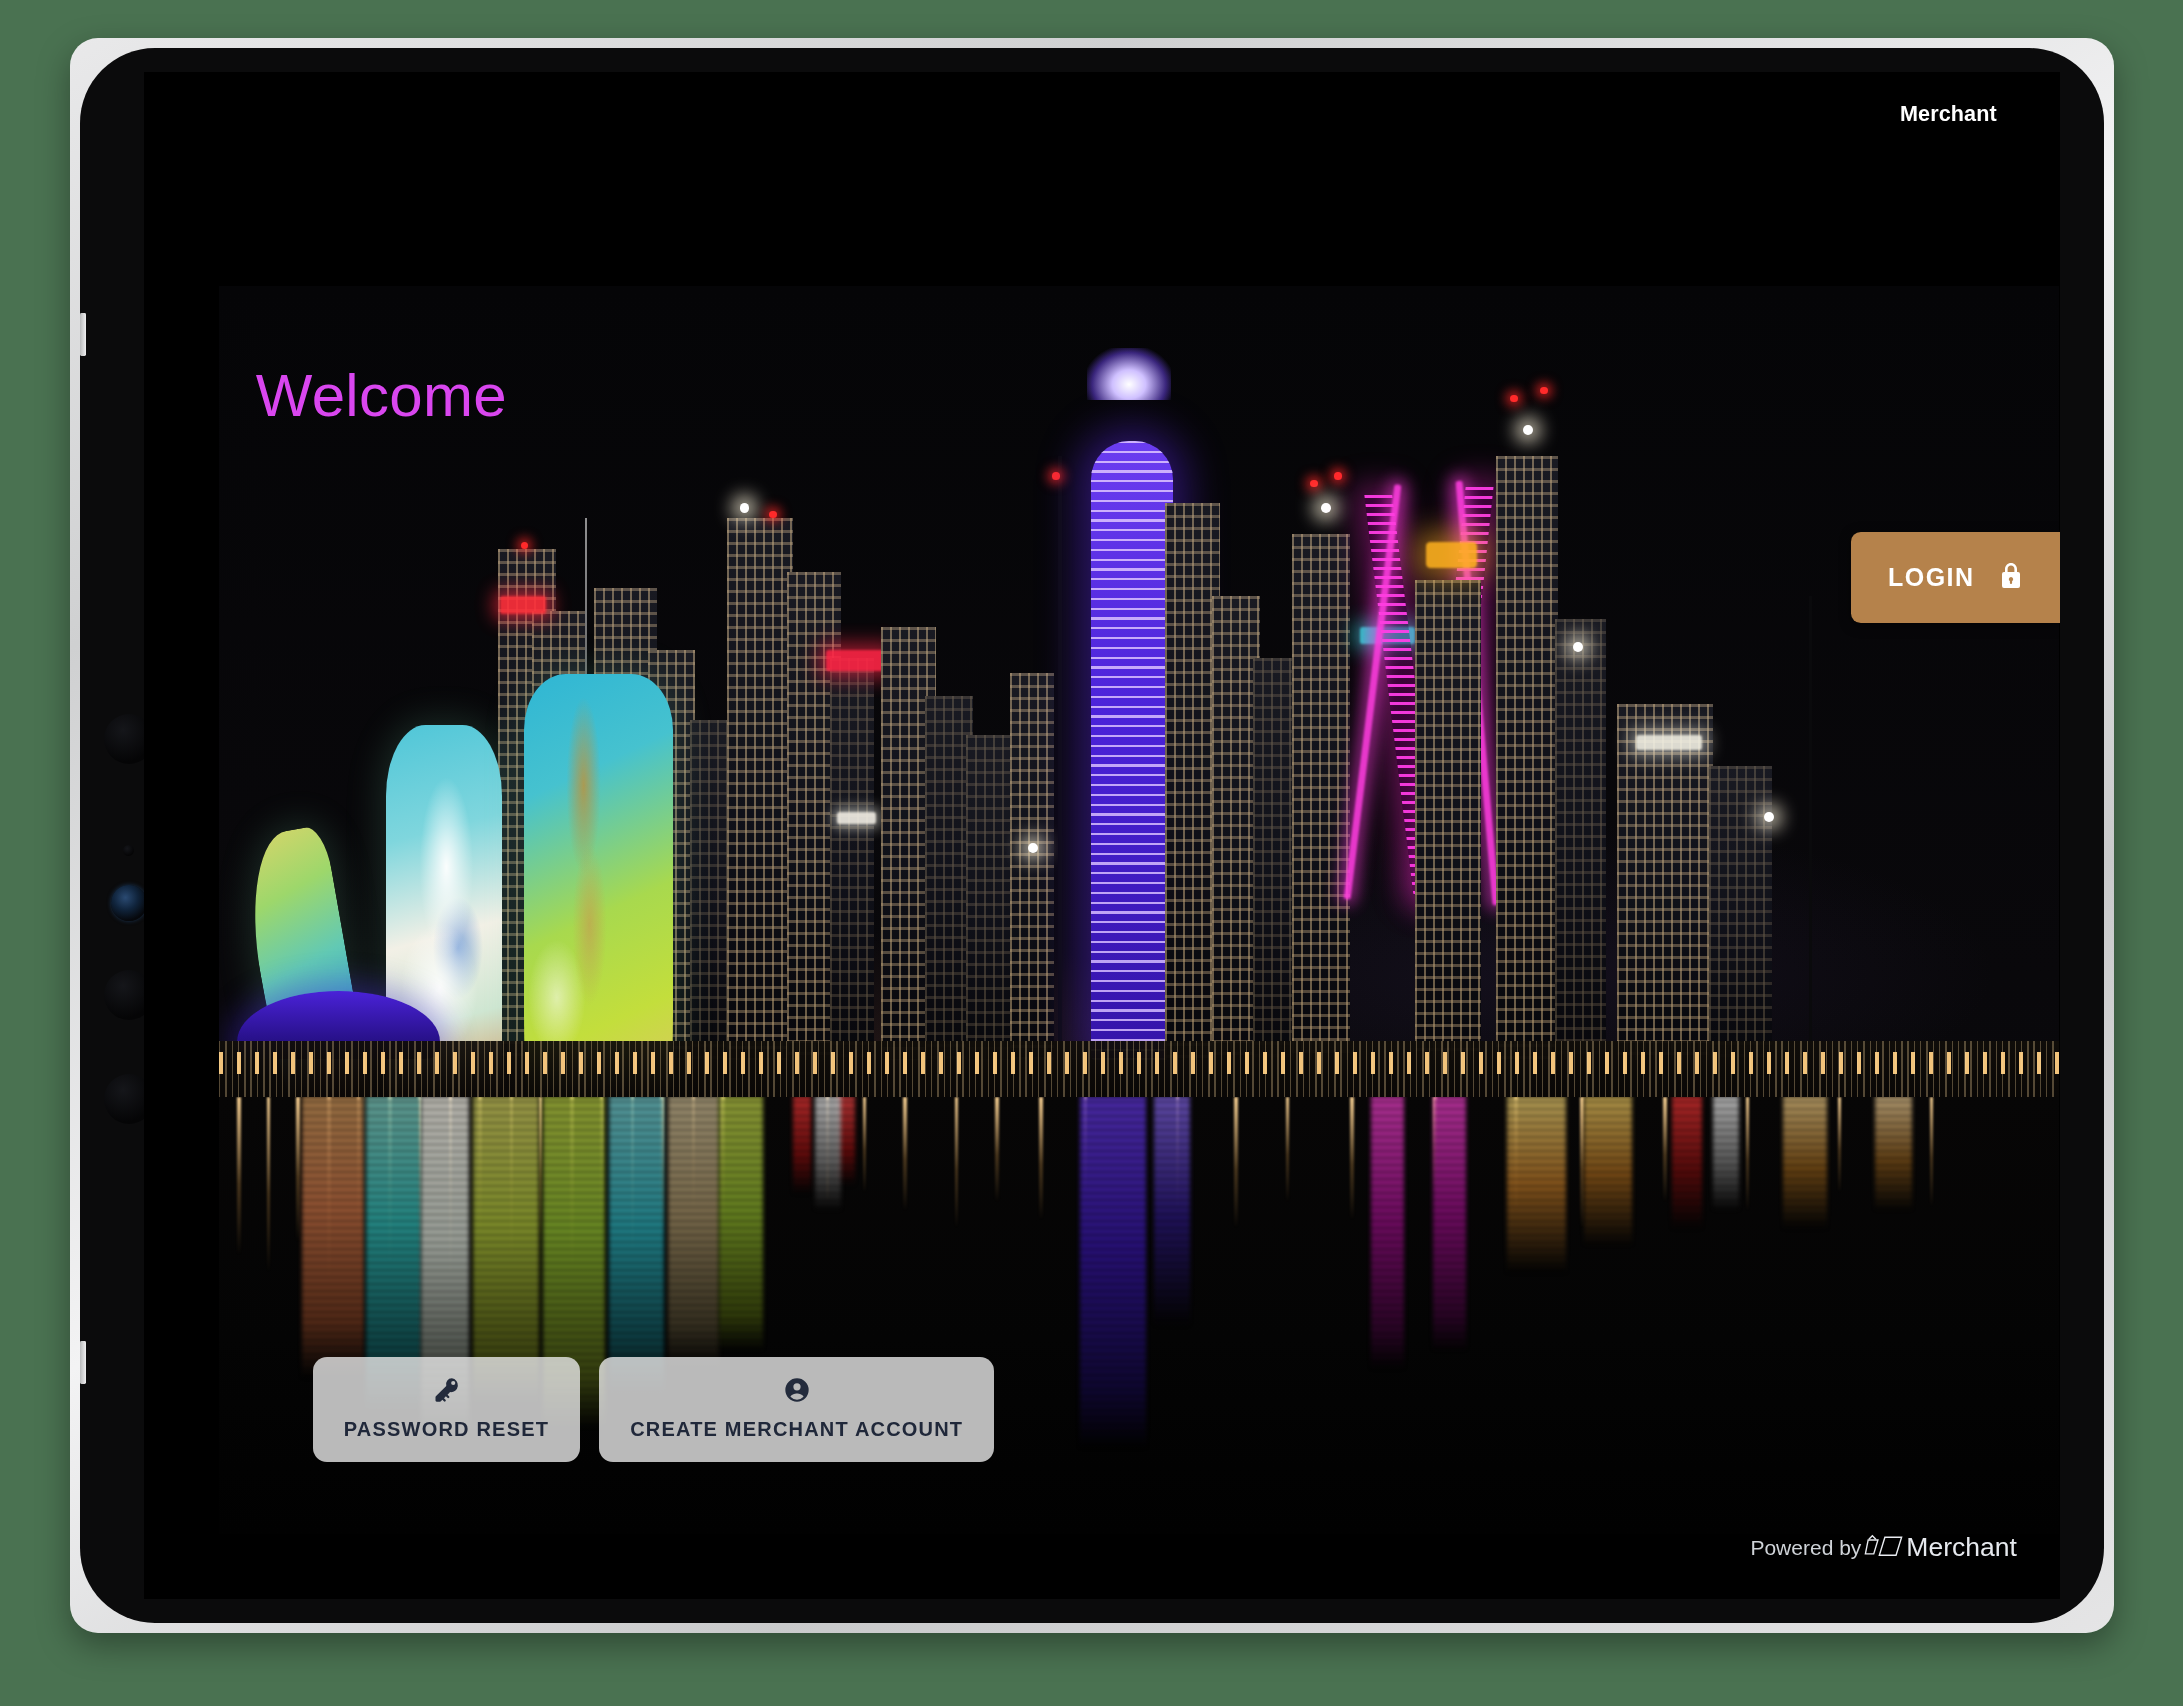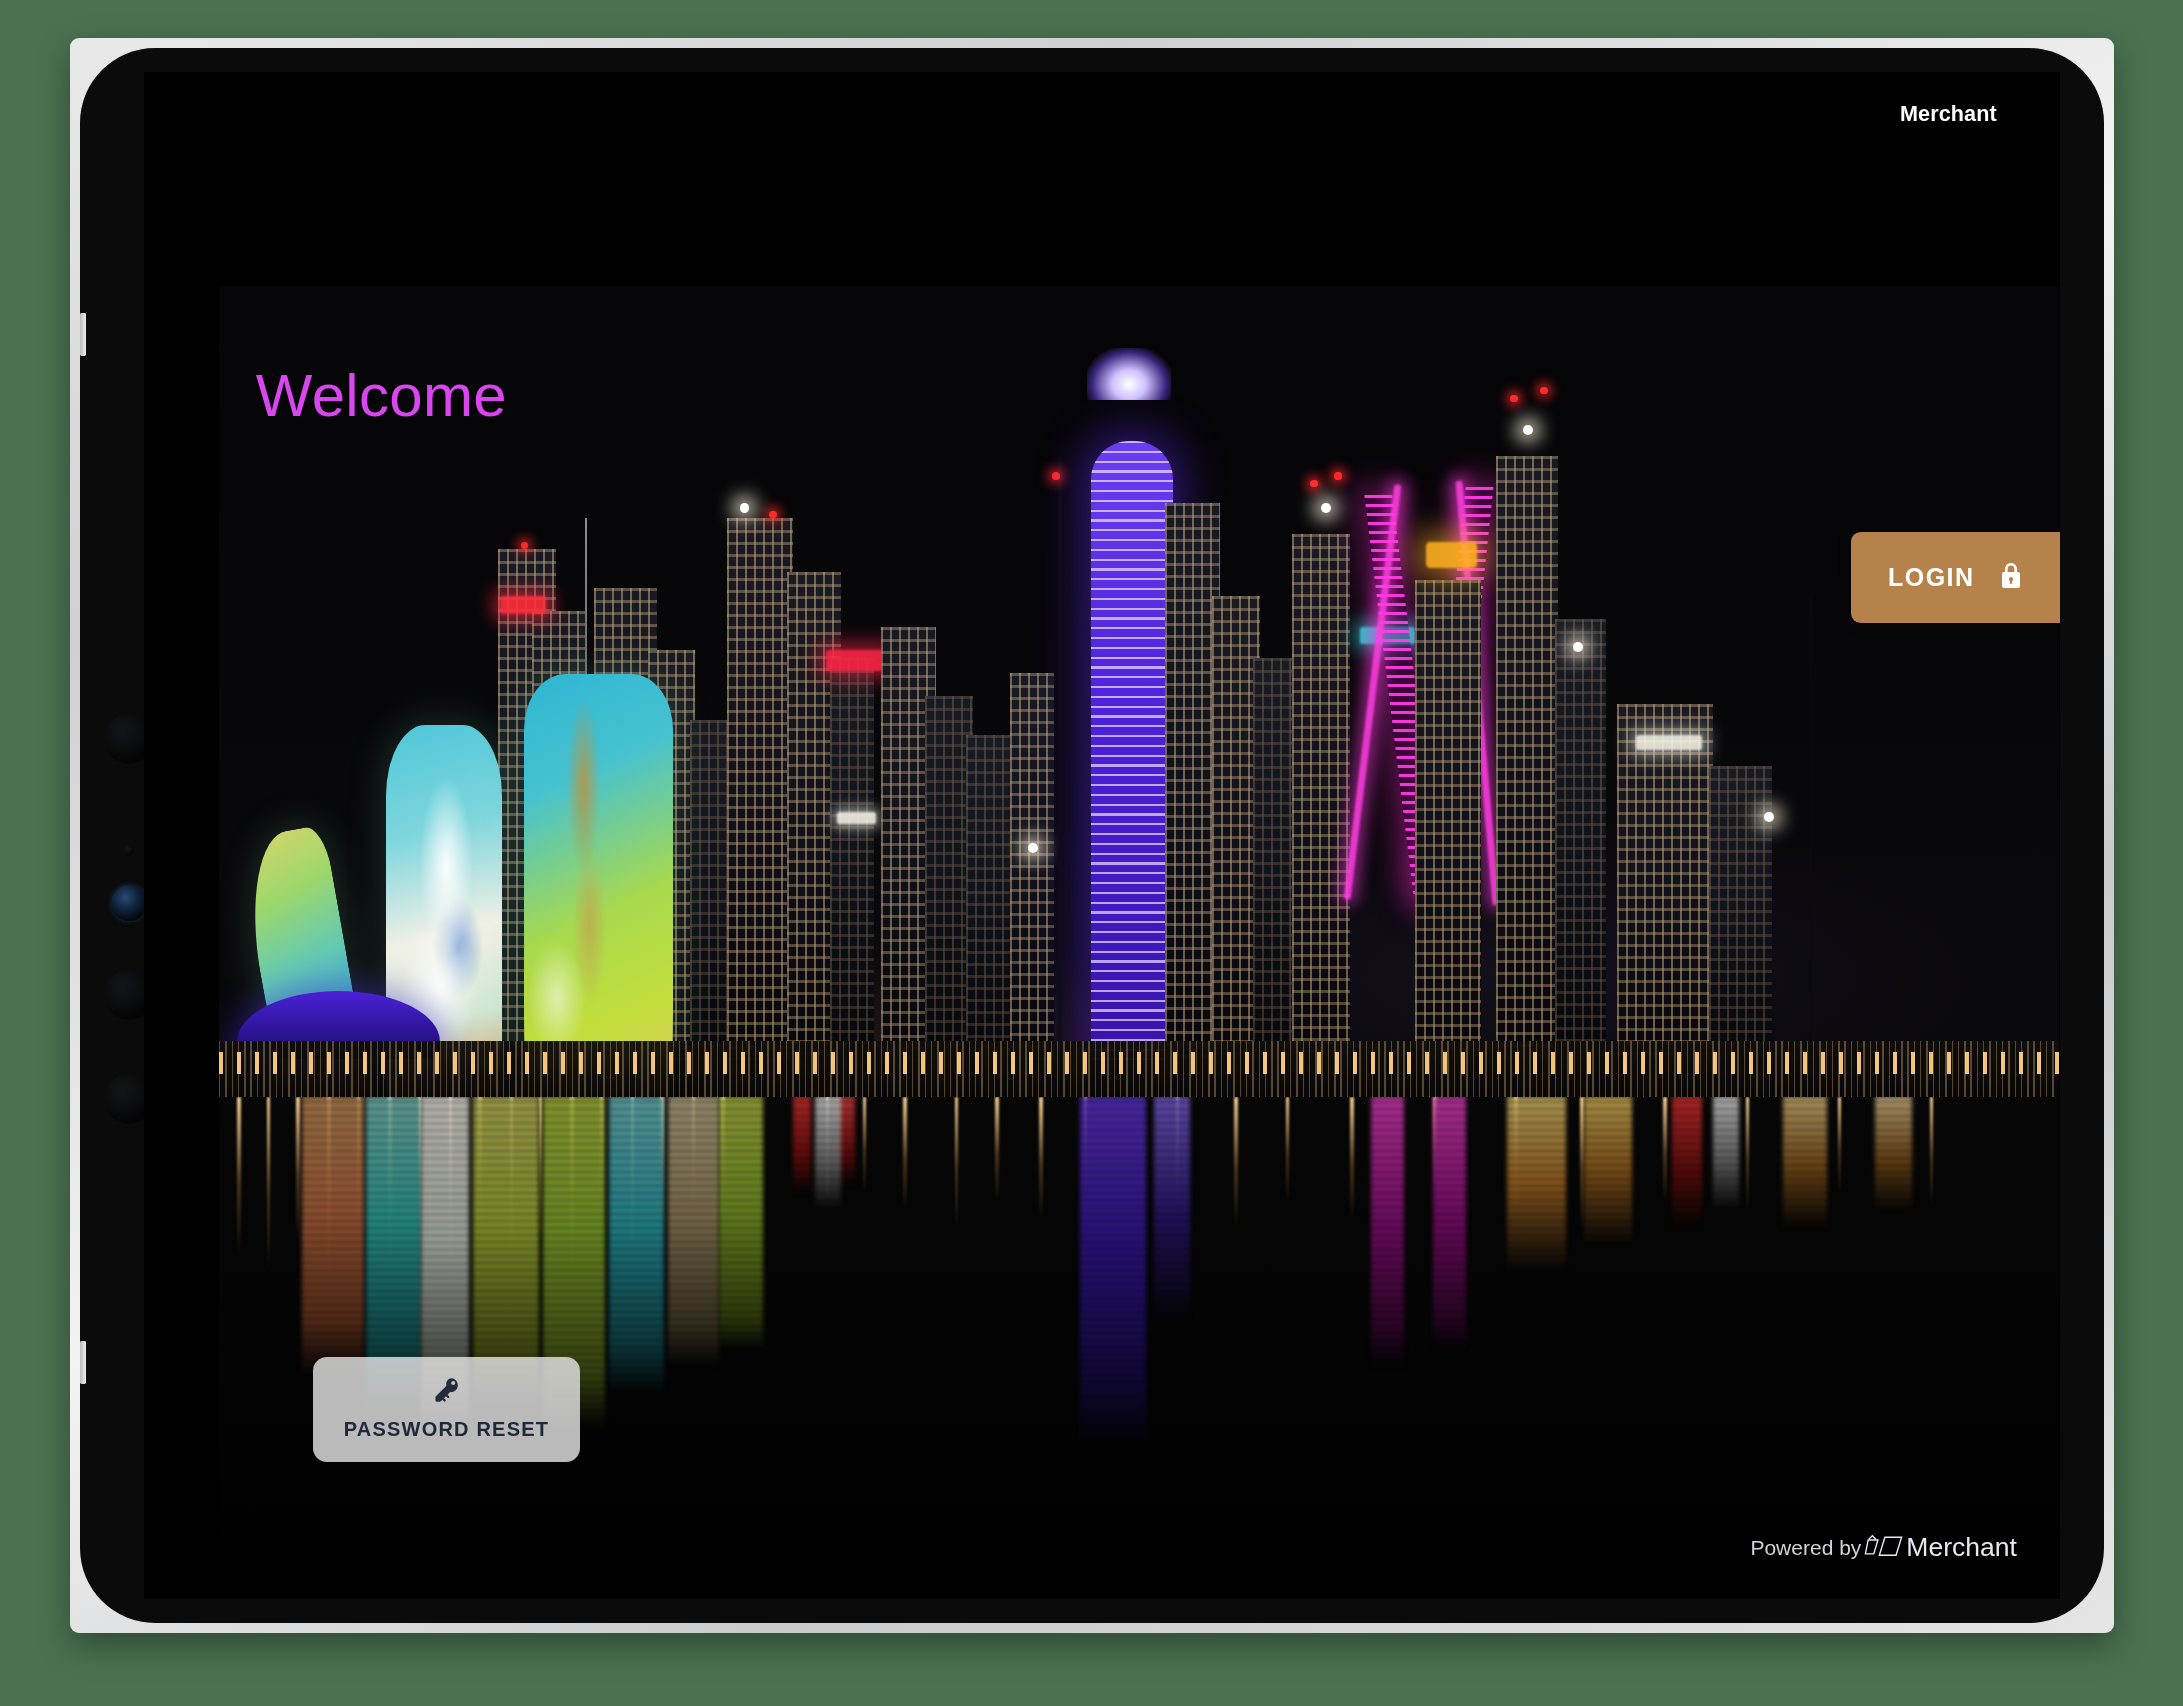--- a/index.html
+++ b/index.html
@@ -14,21 +14,21 @@
   #backdrop {
     position: absolute; inset: 0;
     background: #4a7251;
   }
 
   
   #device {
     position: absolute;
     left: 70px; top: 38px;
     width: 2044px; height: 1595px;
-    border-radius: 9px;
+    border-radius: 28px;
     background: linear-gradient(150deg,#e9e9ea 0%,#cfd0d1 22%,#f3f3f4 48%,#c9cacb 72%,#e5e5e6 100%);
     padding: 9.8px;
     box-shadow: 0 12.5px 33px rgba(0,0,0,0.35);
   }
   #device-inner {
     position: absolute; inset: 9.8px;
     border-radius: 75px;
     background: #0b0b0c;
     overflow: hidden;
   }
@@ -508,20 +508,28 @@
 
         <button class="action-btn">
           <span>
             <svg width="28" height="28" viewBox="0 0 24 24" fill="#232b3c" aria-hidden="true">
               <path d="M17 2a5 5 0 0 0-4.77 6.49L3.3 17.42a1 1 0 0 0-.3.71V21a1 1 0 0 0 1 1h2.9a1 1 0 0 0 .7-.29l1.3-1.29 1.3 1.29a1 1 0 0 0 1.41-1.41l-1.3-1.3 1.6-1.6 1.3 1.3a1 1 0 0 0 1.41-1.42l-1.3-1.29 2.17-2.17A5 5 0 1 0 17 2zm1.2 5.8a1.8 1.8 0 1 1 0-3.6 1.8 1.8 0 0 1 0 3.6z"></path>
             </svg>
           </span>
           <span class="action-label">PASSWORD RESET</span>
         </button>
 
+        <button class="action-btn">
+          <span>
+            <svg width="28" height="28" viewBox="0 0 24 24" fill="#232b3c" aria-hidden="true">
+              <path d="M12 2a10 10 0 1 0 0 20 10 10 0 0 0 0-20zm0 4.2a3.1 3.1 0 1 1 0 6.2 3.1 3.1 0 0 1 0-6.2zm0 14.1a7.6 7.6 0 0 1-5.6-2.45c.05-1.9 3.73-2.95 5.6-2.95 1.86 0 5.55 1.05 5.6 2.95A7.6 7.6 0 0 1 12 20.3z"></path>
+            </svg>
+          </span>
+          <span class="action-label">CREATE MERCHANT ACCOUNT</span>
+        </button>
       </div>
 
       <div id="powered-by">
         <span id="powered-by-text">Powered by</span>
         <span id="sendperks-logo">
           <svg width="39" height="26.5" viewBox="0 0 56 38" fill="none" stroke="#e9ecf1" stroke-width="2" aria-hidden="true">
             <path d="M6 10 L20 10 L14 30 L2 30 Z"></path>
             <path d="M7 9 L12 4 L17 9"></path>
             <path d="M30 6 L54 6 L46 32 L22 32 Z"></path>
           </svg>

